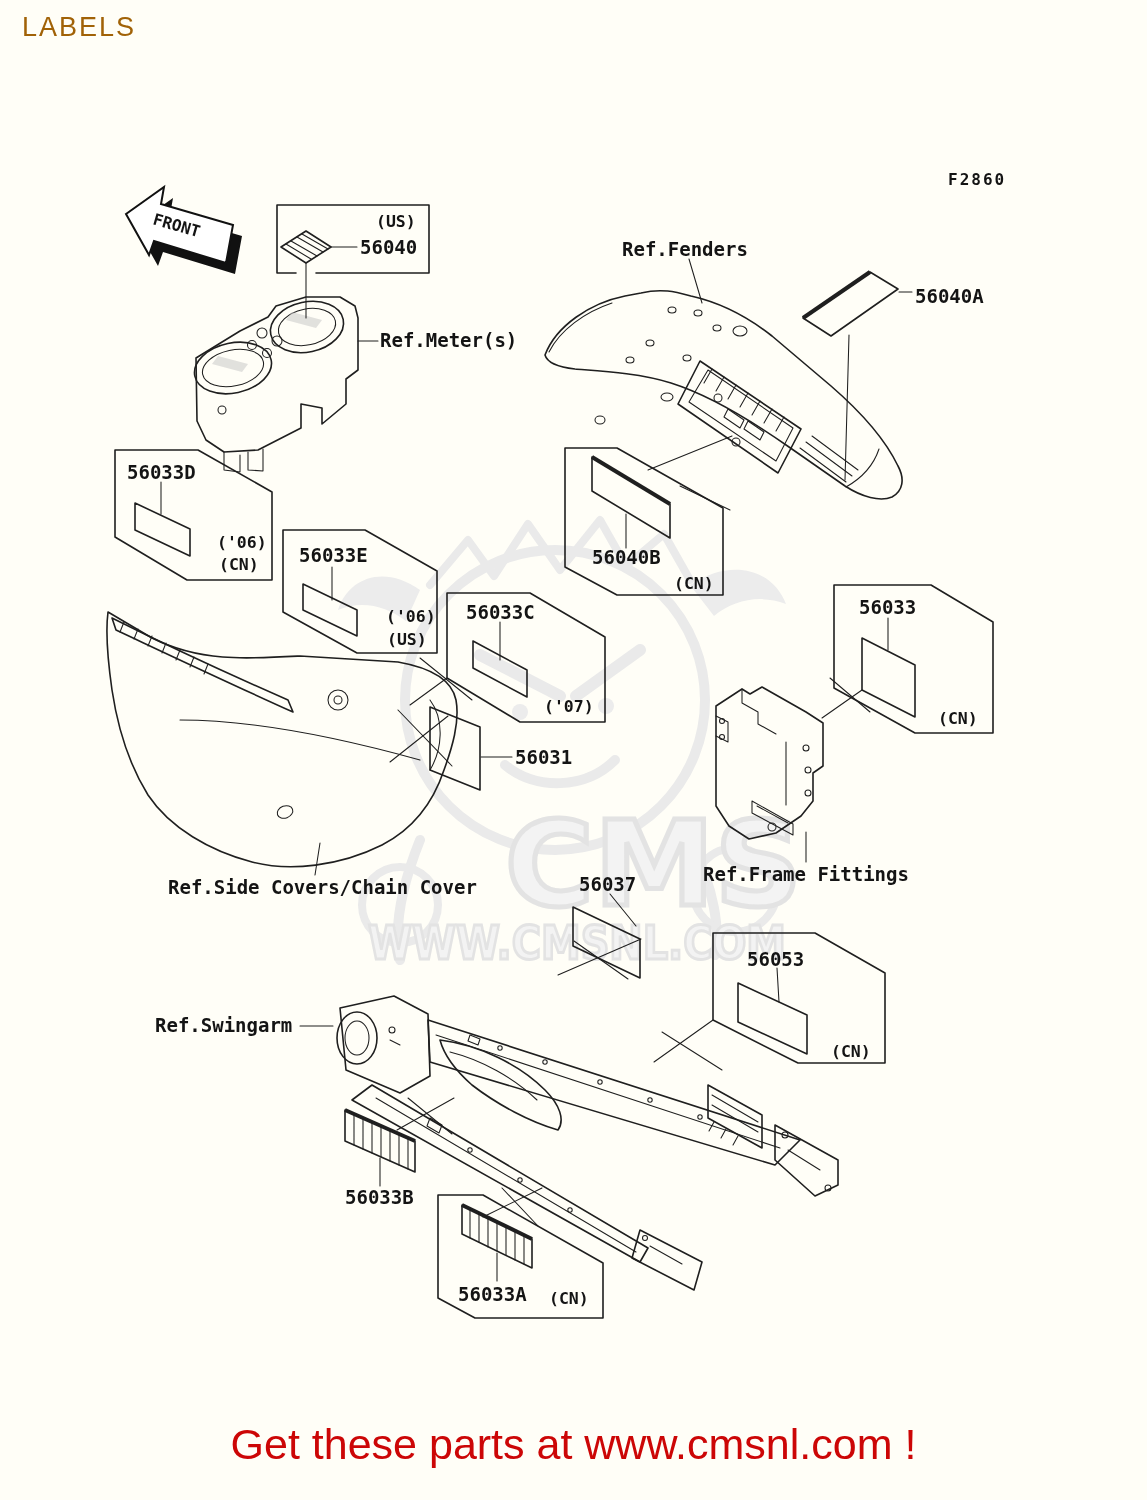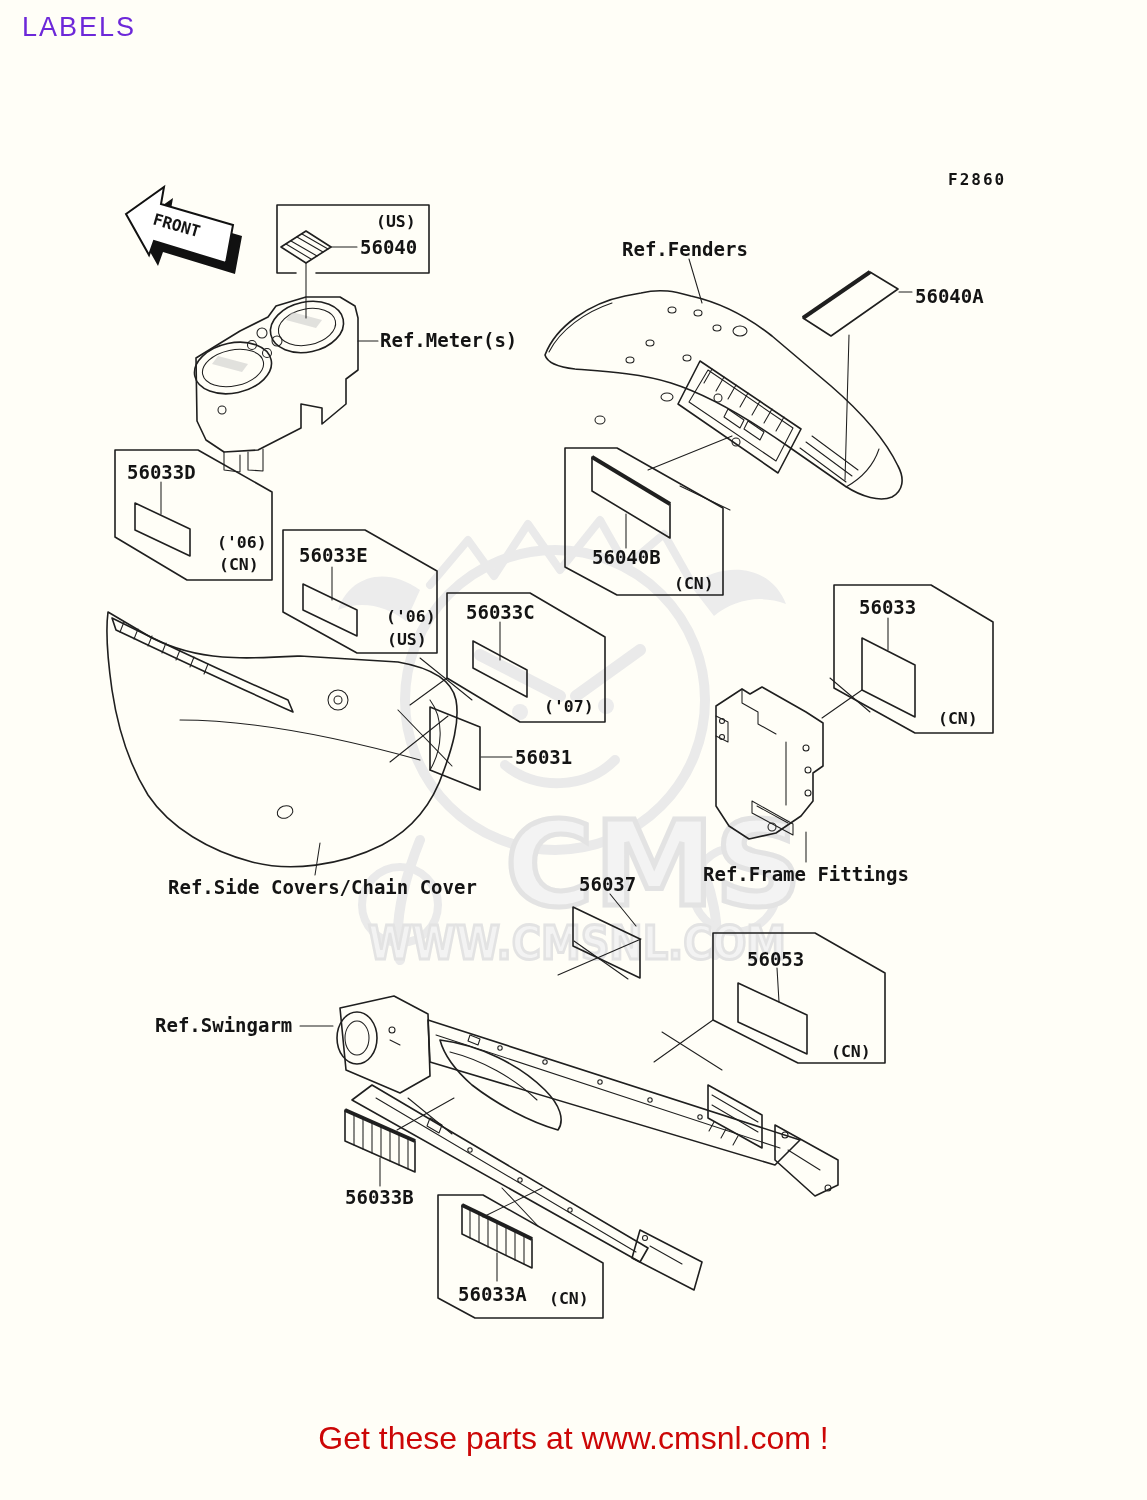--- a/index.html
+++ b/index.html
@@ -1,18 +1,18 @@
 <!DOCTYPE html>
 <html><head>
 <meta charset="utf-8">
 <style>
   html,body{margin:0;padding:0;background:#fffef7}
   .page{position:relative;width:1147px;height:1500px;background:#fffef7;overflow:hidden;font-family:"Liberation Sans",sans-serif}
-  .title{position:absolute;left:22px;top:12px;font-size:27px;letter-spacing:2px;color:#6d28d9}
-  .footer{position:absolute;left:0;top:1420px;width:100%;text-align:center;font-size:32px;color:#cc0606;white-space:nowrap}
+  .title{position:absolute;left:22px;top:12px;font-size:27px;letter-spacing:2px;color:#a16207}
+  .footer{position:absolute;left:0;top:1420px;width:100%;text-align:center;font-size:43px;color:#cc0606;white-space:nowrap}
   svg.diagram{position:absolute;left:0;top:0}
   .ln{fill:none;stroke:#1f1f1f;stroke-width:1.6;stroke-linejoin:round;stroke-linecap:round}
   .ln2{fill:none;stroke:#1f1f1f;stroke-width:1.05;stroke-linejoin:round;stroke-linecap:round}
   .thick{fill:none;stroke:#1f1f1f;stroke-width:4;stroke-linecap:butt}
   .t{font-family:"DejaVu Sans Mono",monospace;font-weight:bold;fill:#141414}
   .t19{font-size:19px}
   .t17{font-size:16.5px}
   .code{font-size:16px;letter-spacing:2px}
   .wm{fill:none;stroke:#eaeaea;stroke-linecap:round;stroke-linejoin:round}
   .wmf{fill:#ececec;stroke:none}

